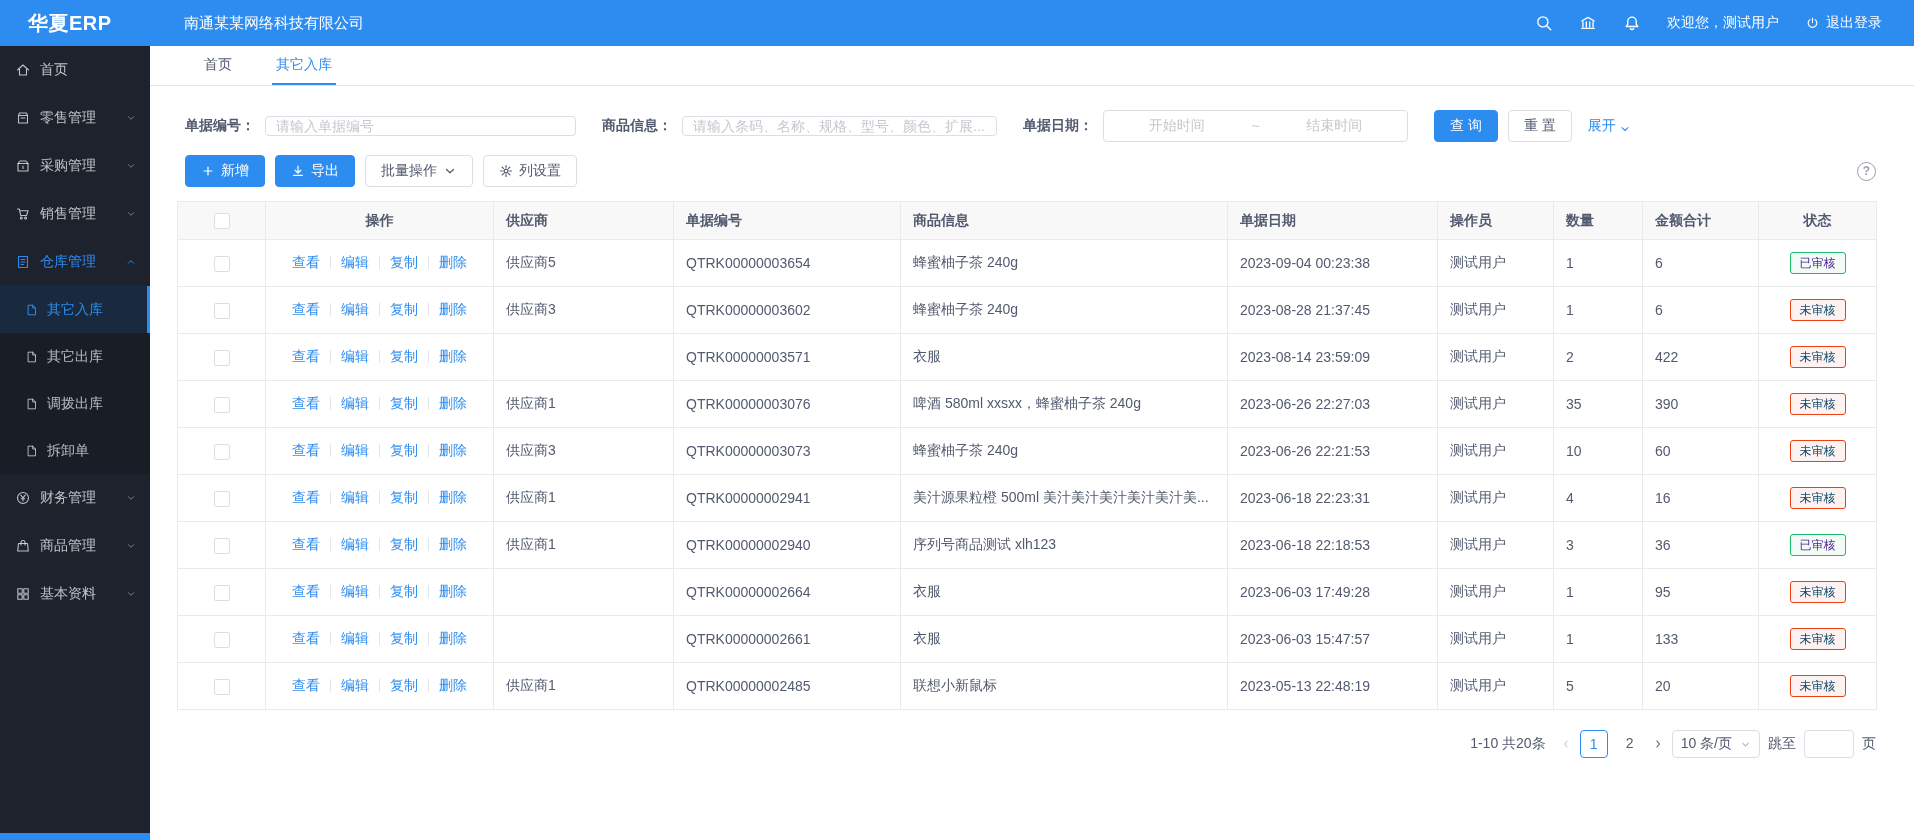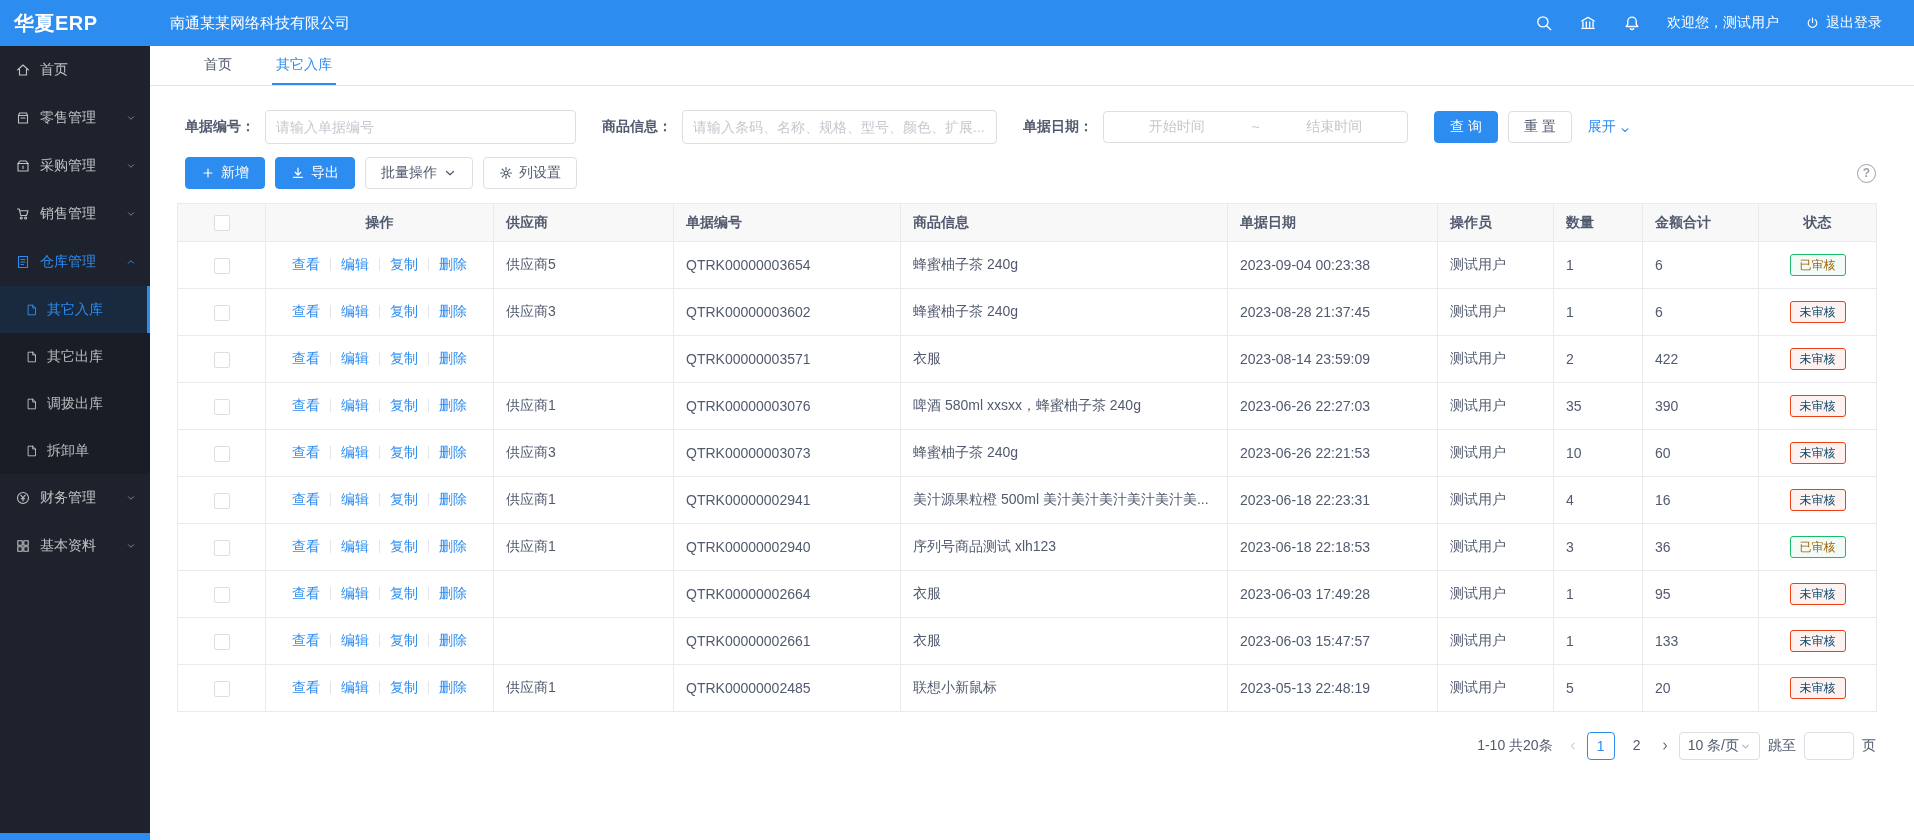--- a/index.html
+++ b/index.html
@@ -4,21 +4,21 @@
 <style>
   * { margin:0; padding:0; box-sizing:border-box; }
   html,body { width:1914px; height:840px; }
   body {
     font-family:"Liberation Sans","DejaVu Sans",sans-serif;
     font-size:14px; color:#515a6e; background:#fff; overflow:hidden; position:relative;
   }
   svg { display:block; }
 
   
-  .topbar { height:46px; background:#2d8cf0; display:flex; align-items:center; color:#fff; }
+  .topbar { height:46px; background:#2d8cf0; display:flex; align-items:center; color:#fff;padding-left:14px; }
   .logo { width:150px; padding-left:14px; font-size:20px; font-weight:bold; letter-spacing:.5px; flex:none; }
   .company { font-size:15px; margin-left:20px; }
   .top-spacer { flex:1; }
   .top-right { display:flex; align-items:center; gap:26px; padding-right:32px; }
   .tb-icon { width:18px; height:18px; color:#fff; cursor:pointer; }
   .tb-icon svg { width:100%; height:100%; fill:none; stroke:currentColor; stroke-width:1.2; stroke-linecap:round; stroke-linejoin:round; }
   .welcome { font-size:14px; white-space:nowrap; }
   .logout { display:flex; align-items:center; gap:6px; cursor:pointer; white-space:nowrap; }
   .logout .tb-icon { width:15px; height:15px; }
 
@@ -41,21 +41,21 @@
   .tabbar { height:40px; border-bottom:1px solid #e2e5ea; display:flex; align-items:flex-end; padding-left:50px; }
   .tab { padding:0 4px 9px; margin-right:36px; color:#515a6e; cursor:pointer; border-bottom:2px solid transparent; }
   .tab.active { color:#2d8cf0; border-bottom-color:#2d8cf0; }
 
   .content { padding:0 38px 0 27px; }
 
   
   .filterbar { margin:24px 0 0 8px; display:flex; align-items:center; }
   .fgroup { display:flex; align-items:center; margin-right:26px; }
   .flabel { font-weight:bold; margin-right:10px; white-space:nowrap; }
-  .finput { height:34px; border:1px solid #dcdee2; border-radius:4px; padding:0 10px; font-size:14px; color:#515a6e; font-family:inherit; outline:none; background:#fff; }
+  .finput { height:20px; border:1px solid #dcdee2; border-radius:4px; padding:0 10px; font-size:14px; color:#515a6e; font-family:inherit; outline:none; background:#fff; }
   .finput::placeholder { color:#c5c8ce; }
   .w-billno { width:311px; }
   .w-product { width:315px; }
   .daterange { width:305px; height:32px; border:1px solid #dcdee2; border-radius:4px; display:flex; align-items:center; cursor:text; background:#fff; }
   .daterange .ph { flex:1; text-align:center; color:#c5c8ce; }
   .daterange .dsep { color:#c5c8ce; padding:0 2px; }
   .btn { height:32px; padding:0 15px; border:1px solid #dcdee2; border-radius:4px; background:#fff; color:#515a6e; font-size:14px; display:inline-flex; align-items:center; gap:6px; cursor:pointer; font-family:inherit; white-space:nowrap; }
   .btn.primary { background:#2d8cf0; border-color:#2d8cf0; color:#fff; }
   .btn + .btn { margin-left:10px; }
   .btn .b-icon { width:14px; height:14px; }
@@ -72,32 +72,32 @@
   
   .grid { border-collapse:collapse; table-layout:fixed; width:1699px; margin-top:14px; font-size:14px; }
   .grid th, .grid td { border:1px solid #e8eaec; padding:0 12px; color:#515a6e; overflow:hidden; white-space:nowrap; text-overflow:ellipsis; text-align:left; }
   .grid thead th { background:#f8f8f9; font-weight:bold; height:38px; }
   .grid tbody td { height:47px; background:#fff; }
   .c-center { text-align:center !important; }
   .checkbox { display:inline-block; width:16px; height:16px; border:1px solid #dcdee2; border-radius:2px; background:#fff; vertical-align:middle; cursor:pointer; }
   .act { color:#2d8cf0; cursor:pointer; text-decoration:none; }
   .act-sep { display:inline-block; width:1px; height:13px; background:#e3e5e9; margin:0 10px; vertical-align:-2px; }
   .badge { display:inline-block; padding:2px 9px; font-size:12px; line-height:16px; border-radius:3px; }
-  .badge.approved { color:#a16207; border:1px solid #19be6b; background:#f2fbf6; }
+  .badge.approved { color:#4c1d95; border:1px solid #19be6b; background:#f2fbf6; }
   .badge.unapproved { color:#0c4a6e; border:1px solid #ed4014; background:#fef2f0; }
 
   
   .pagination { width:1699px; margin-top:20px; display:flex; justify-content:flex-end; align-items:center; gap:8px; }
   .pg-total { margin-right:6px; }
   .pg-arrow { width:12px; height:12px; color:#515a6e; cursor:pointer; }
   .pg-arrow.disabled { color:#c5c8ce; cursor:default; }
   .pg-arrow svg { width:100%; height:100%; fill:none; stroke:currentColor; stroke-width:1.5; stroke-linecap:round; stroke-linejoin:round; }
   .page-btn { min-width:28px; height:28px; line-height:26px; text-align:center; border-radius:4px; cursor:pointer; padding:0 4px; }
   .page-btn.page-active { border:1px solid #2d8cf0; color:#2d8cf0; }
-  .page-size { height:28px; border:1px solid #dcdee2; border-radius:4px; padding:0 8px; display:inline-flex; align-items:center; gap:1px; cursor:pointer; background:#fff; }
+  .page-size { height:28px; border:1px solid #dcdee2; border-radius:4px; padding:0 8px; display:inline-flex; align-items:center; gap:8px; cursor:pointer; background:#fff; }
   .page-size .b-icon { width:11px; height:11px; color:#808695; }
   .page-size .b-icon svg { width:100%; height:100%; fill:none; stroke:currentColor; stroke-width:1.4; stroke-linecap:round; stroke-linejoin:round; }
   .jump-label, .jump-suffix { white-space:nowrap; }
   .jump-input { width:50px; height:28px; border:1px solid #dcdee2; border-radius:4px; outline:none; padding:0 6px; font-family:inherit; font-size:14px; color:#515a6e; }
 </style>
 </head>
 <body>
 
 <header class="topbar">
   <div class="logo">华夏ERP</div>
@@ -249,20 +249,34 @@
         <span class="mi-label">财务管理</span>
         <span class="mi-chev">
           <svg viewBox="0 0 16 16">
             <path d="M4.5 6.2 8 9.7l3.5-3.5"></path>
           </svg>
         </span>
       </div>
       <div class="menu-item">
         <span class="mi-icon">
           <svg viewBox="0 0 16 16">
+            <path d="M3.5 5.5h9l.8 7.5H2.7z"></path>
+            <path d="M6 7V4.5a2 2 0 0 1 4 0V7"></path>
+          </svg>
+        </span>
+        <span class="mi-label">商品管理</span>
+        <span class="mi-chev">
+          <svg viewBox="0 0 16 16">
+            <path d="M4.5 6.2 8 9.7l3.5-3.5"></path>
+          </svg>
+        </span>
+      </div>
+      <div class="menu-item">
+        <span class="mi-icon">
+          <svg viewBox="0 0 16 16">
             <rect x="2.8" y="2.8" width="4.4" height="4.4"></rect>
             <rect x="8.8" y="2.8" width="4.4" height="4.4"></rect>
             <rect x="2.8" y="8.8" width="4.4" height="4.4"></rect>
             <rect x="8.8" y="8.8" width="4.4" height="4.4"></rect>
           </svg>
         </span>
         <span class="mi-label">基本资料</span>
         <span class="mi-chev">
           <svg viewBox="0 0 16 16">
             <path d="M4.5 6.2 8 9.7l3.5-3.5"></path>

